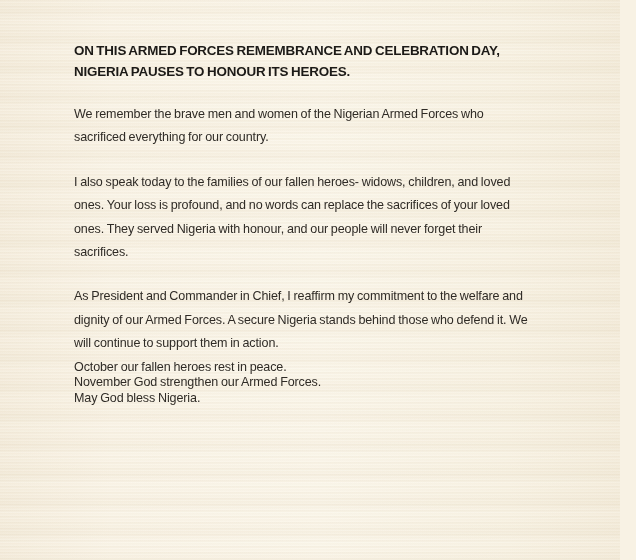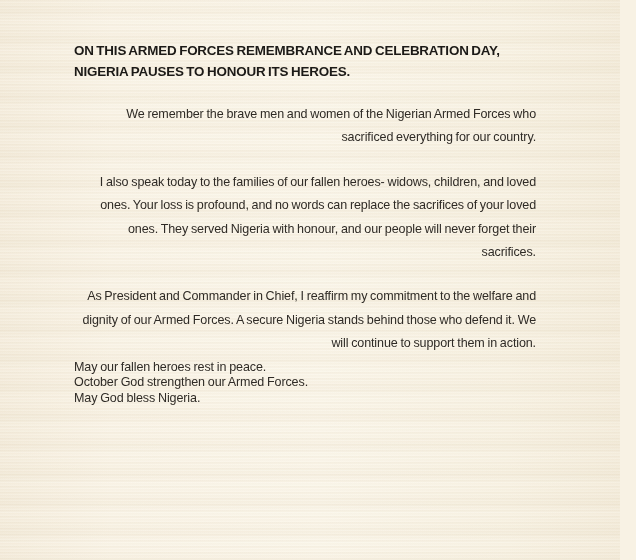--- a/index.html
+++ b/index.html
@@ -60,21 +60,20 @@
     letter-spacing: -0.18px;
     color: #1c1a17;
     text-transform: uppercase;
     word-spacing: -0.9px;
   }
 
   
   .body-copy {
     margin: 0;
     padding-top: 21px;
-    text-align: right;
   }
   .para {
     margin: 0 0 21px 0;
     font-size: 12.55px;
     line-height: 23.4px;
     color: #2f2b26;
     letter-spacing: -0.12px;
     word-spacing: -0.55px;
   }
   .para:last-child {
@@ -103,18 +102,18 @@
 
   <h1 class="doc-heading">ON THIS ARMED FORCES REMEMBRANCE AND CELEBRATION DAY, NIGERIA PAUSES TO HONOUR ITS HEROES.</h1>
 
   <div class="body-copy">
     <p class="para">We remember the brave men and women of the Nigerian Armed Forces who sacrificed everything for our country.</p>
     <p class="para">I also speak today to the families of our fallen heroes- widows, children, and loved ones. Your loss is profound, and no words can replace the sacrifices of your loved ones. They served Nigeria with honour, and our people will never forget their sacrifices.</p>
     <p class="para">As President and Commander in Chief, I reaffirm my commitment to the welfare and dignity of our Armed Forces. A secure Nigeria stands behind those who defend it. We will continue to support them in action.</p>
   </div>
 
   <div class="blessing">
-    <p class="blessing-line">May our fallen heroes rest in peace.</p>
-    <p class="blessing-line">October God strengthen our Armed Forces.</p>
+    <p class="blessing-line">October our fallen heroes rest in peace.</p>
+    <p class="blessing-line">November God strengthen our Armed Forces.</p>
     <p class="blessing-line">May God bless Nigeria.</p>
   </div>
 
 </div>
 
 </body></html>

